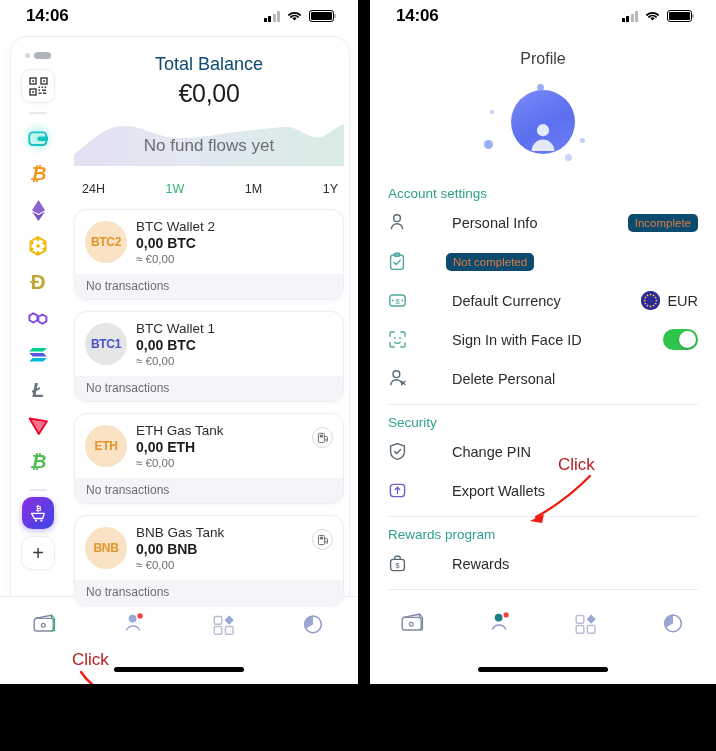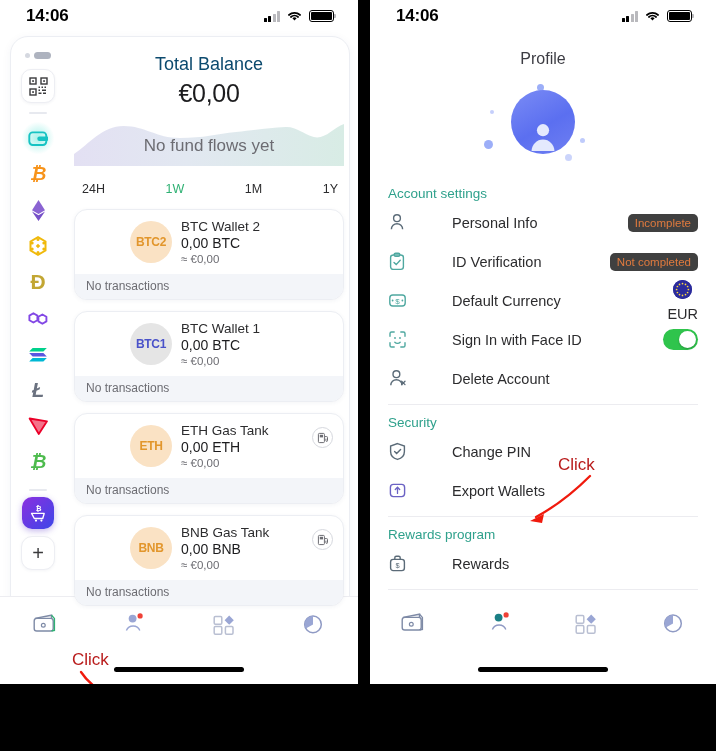--- a/index.html
+++ b/index.html
@@ -71,44 +71,44 @@
                  text-align:center; font-size:17px; color:#6c6c72; }
   .ranges { display:flex; justify-content:space-between; padding:10px 6px 0 8px; font-size:12.5px; color:#2c2c2e; }
   .ranges span.sel { color:#2fb173; }
 
   .cards { margin-top:13px; display:flex; flex-direction:column; gap:11px; }
   .wcard { background:#fff; border:1px solid #eceef3; border-radius:13px; overflow:hidden;
            box-shadow:0 1px 4px rgba(40,50,90,.05); }
   .wcard-top { display:flex; align-items:center; padding:9px 10px 9px 10px; position:relative; }
   .wavatar { width:42px; height:42px; border-radius:50%; flex:0 0 42px;
              display:flex; align-items:center; justify-content:center;
-             font-size:12px; font-weight:bold; letter-spacing:-0.3px;margin-left:45px; }
+             font-size:12px; font-weight:bold; letter-spacing:-0.3px; }
   .wtext { margin-left:9px; min-width:0; }
   .wname { font-size:13.5px; color:#2c2c2e; }
-  .wamt { font-size:14px; font-weight:normal; color:#1c1c1e; margin-top:1px; }
+  .wamt { font-size:14px; font-weight:bold; color:#1c1c1e; margin-top:1px; }
   .wfiat { font-size:11.5px; color:#6c6c72; margin-top:2px; }
   .gaspump { position:absolute; right:10px; top:13px; width:21px; height:21px; border-radius:50%;
              border:1px solid #d6d8de; display:flex; align-items:center; justify-content:center; }
   .wcard-foot { background:#f3f5f9; padding:5px 11px 6px; font-size:12px; color:#6c6c72; }
 
   
   .rmain { padding:0 18px; }
   .ptitle { text-align:center; font-size:16px; color:#3c3c43; margin-top:18px; }
   .avatar-wrap { height:108px; display:flex; align-items:center; justify-content:center; position:relative; }
   .avatar { width:64px; height:64px; border-radius:50%;
             background:linear-gradient(150deg,#7b8cf5 0%,#5b6ff0 55%,#6f7ff2 100%);
             display:flex; align-items:flex-end; justify-content:center; position:relative; z-index:2; }
   .bub { position:absolute; border-radius:50%; background:#8ba0f7; }
   .sect { margin-top:6px; }
   .sect-title { font-size:13.5px; color:#2fa18c; margin:10px 0 2px; }
   .row { display:flex; align-items:center; height:39px;gap:32px; }
   .row-icon { width:26px; flex:0 0 26px; display:flex; align-items:center; justify-content:flex-start; }
   .row-label { flex:1; font-size:14.5px; color:#2c2c2e; margin-left:6px; }
-  .badge { font-size:11.5px; color:#e07a3e; background:#404040; border-radius:5px; padding:3px 7px; }
-  .cur { display:flex; align-items:center; gap:7px; font-size:14.5px; color:#2c2c2e;flex-direction:column; }
+  .badge { font-size:11.5px; color:#e07a3e; background:#0c4a6e; border-radius:5px; padding:3px 7px; }
+  .cur { display:flex; align-items:center; gap:7px; font-size:14.5px; color:#2c2c2e; }
   .eu { width:19px; height:19px; border-radius:50%; background:#2b2b9c; position:relative; }
   .toggle { width:35px; height:21px; border-radius:11px; background:#2fc44c; position:relative; }
   .toggle::after { content:""; position:absolute; right:2px; top:2px; width:17px; height:17px;
                    border-radius:50%; background:#fff; box-shadow:0 1px 2px rgba(0,0,0,.25); }
   .divider { height:1px; background:#ececf0; margin:6px 0 0; }
   .newsbadge { width:26px; height:26px; border-radius:50%; background:#dcdcf5;
                display:flex; align-items:center; justify-content:center; font-size:11.5px; color:#5a5a8a; }
 
   
   .tabbar { position:absolute; bottom:0; left:0; right:0; height:88px; background:#fff;
@@ -454,21 +454,20 @@
       </div>
 
       <div class="row">
         <div class="row-icon">
           <svg width="18" height="19" viewBox="0 0 18 19">
             <rect x="2.6" y="3" width="12.8" height="14.4" rx="2.6" fill="none" stroke="#4fa8a0" stroke-width="1.4"></rect>
             <rect x="6.2" y="1.2" width="5.6" height="3.2" rx="1.4" fill="none" stroke="#4fa8a0" stroke-width="1.4"></rect>
             <path d="M6 10.4 8.2 12.6 12.2 8.2" fill="none" stroke="#4fa8a0" stroke-width="1.4" stroke-linecap="round"></path>
           </svg>
         </div>
-        <div class="row-label">ID Verification</div>
         <div class="badge">Not completed</div>
       </div>
 
       <div class="row">
         <div class="row-icon">
           <svg width="19" height="19" viewBox="0 0 19 19">
             <rect x="1.8" y="4" width="15.4" height="11" rx="3" fill="none" stroke="#4fa8a0" stroke-width="1.4"></rect>
             <text x="9.5" y="12.8" font-size="8" fill="#4fa8a0" text-anchor="middle" font-family="Liberation Sans">$</text>
             <circle cx="4.6" cy="9.5" r=".9" fill="#4fa8a0"></circle>
               <circle cx="14.4" cy="9.5" r=".9" fill="#4fa8a0"></circle>
@@ -520,21 +519,21 @@
       </div>
 
       <div class="row">
         <div class="row-icon">
           <svg width="19" height="19" viewBox="0 0 19 19">
             <circle cx="8.4" cy="5.2" r="3.4" fill="none" stroke="#5b6b78" stroke-width="1.4"></circle>
             <path d="M2.8 16.3a5.6 5.6 0 0 1 11.2 0" fill="none" stroke="#5b6b78" stroke-width="1.4"></path>
             <path d="M13.6 12.2 17 15.6M17 12.2l-3.4 3.4" stroke="#5b6b78" stroke-width="1.3" stroke-linecap="round"></path>
           </svg>
         </div>
-        <div class="row-label">Delete Account</div>
+        <div class="row-label">Delete Personal</div>
       </div>
       <div class="divider"></div>
     </div>
 
     <div class="sect">
       <div class="sect-title">Security</div>
 
       <div class="row">
         <div class="row-icon">
           <svg width="19" height="19" viewBox="0 0 19 19">

